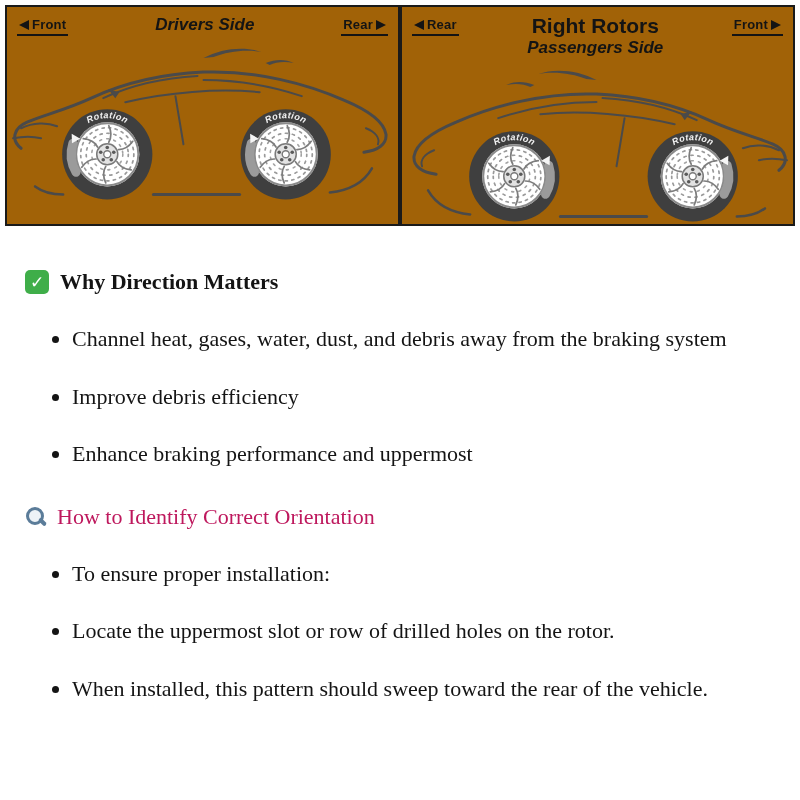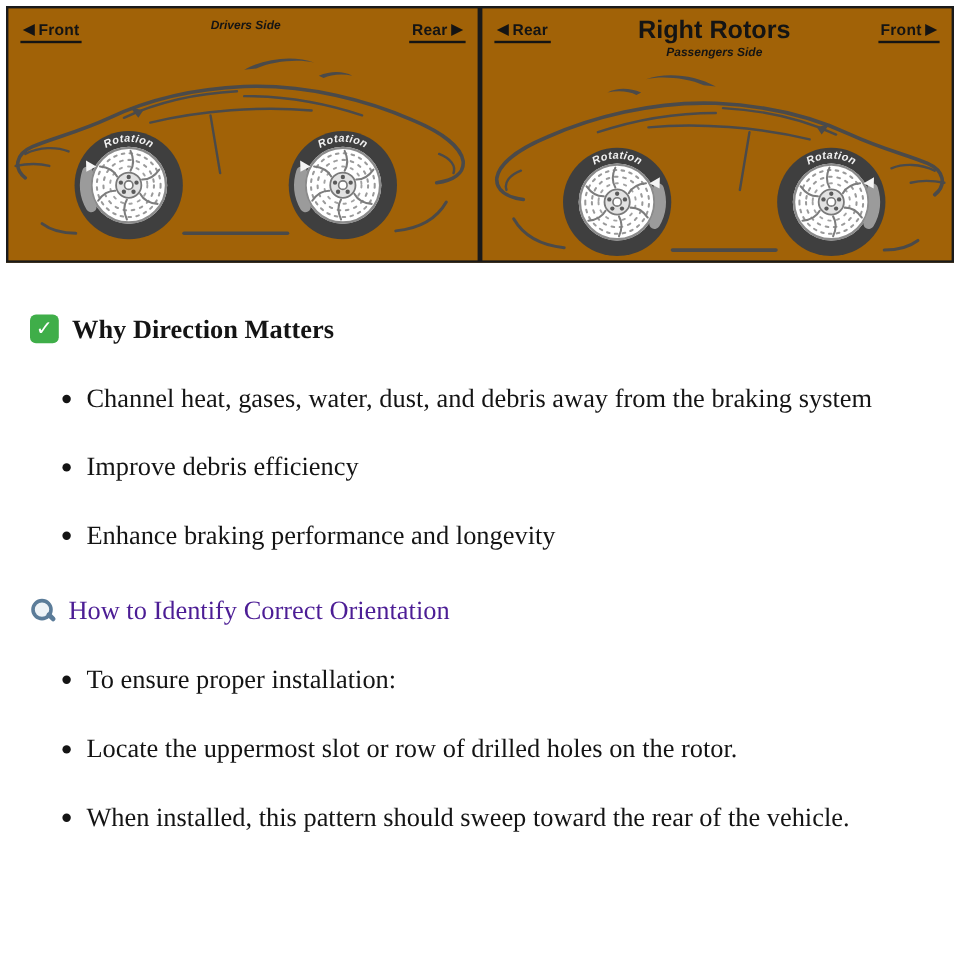--- a/index.html
+++ b/index.html
@@ -17,30 +17,30 @@
   }
   .dir {
     display:flex; align-items:center; gap:3px;
     border-bottom:2.5px solid #141414; padding:0 2px 2px 2px;
     font-weight:bold; font-size:13px; margin-top:3px; letter-spacing:.2px;
   }
   .tri-l { width:0; height:0; border-top:5px solid transparent; border-bottom:5px solid transparent; border-right:10px solid #141414; }
   .tri-r { width:0; height:0; border-top:5px solid transparent; border-bottom:5px solid transparent; border-left:10px solid #141414; }
   .panel-titles { text-align:center; line-height:1.1; }
   .panel-title { font-size:21px; font-weight:bold; }
-  .panel-sub { font-size:10px; font-weight:bold; font-style:italic; margin-top:2px; }
+  .panel-sub { font-size:17px; font-weight:bold; font-style:italic; margin-top:2px; }
   .car-svg { display:block; width:100%; height:auto; }
   .rot-text { font:bold italic 9px "Liberation Sans", sans-serif; fill:#f2f2f2; letter-spacing:.4px; }
 
   
   .content { padding:10px 28px 24px 25px; font-size:22px; line-height:1.6; }
   .content p { margin:16px 0 24px; max-width:748px; }
   .h-row { display:flex; align-items:center; gap:11px; margin:28px 0 8px; }
   .h-bold { font-weight:bold; font-size:22px; }
-  .h-reg  { font-size:22px; color:#4c1d95; }
+  .h-reg  { font-size:22px; color:#be185d; }
   .check-badge {
     flex:0 0 auto; width:24px; height:24px; background:#3fae49; border-radius:5px;
     color:#fff; display:inline-flex; align-items:center; justify-content:center;
     font:bold 17px "DejaVu Sans", sans-serif;
   }
   .mag { position:relative; width:21px; height:21px; flex:0 0 auto; }
   .mag-lens {
     position:absolute; top:1px; left:1px; width:12px; height:12px;
     border:3px solid #5b7c99; border-radius:50%; background:#eef3f7;
   }
@@ -173,21 +173,21 @@
 
   <div class="h-row">
     <span class="check-badge">✓</span>
     <span class="h-bold">Why Direction Matters</span>
   </div>
 
 
   <ul class="blist">
     <li>Channel heat, gases, water, dust, and debris away from the braking system</li>
     <li>Improve debris efficiency</li>
-    <li>Enhance braking performance and longevity</li>
+    <li>Enhance braking performance and uppermost</li>
   </ul>
 
   <div class="h-row">
     <span class="mag">
       <span class="mag-lens"></span>
       <span class="mag-handle"></span>
     </span>
     <span class="h-reg">How to Identify Correct Orientation</span>
   </div>
 

